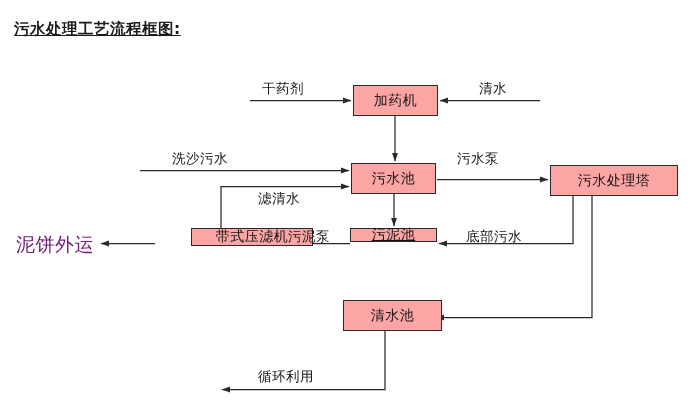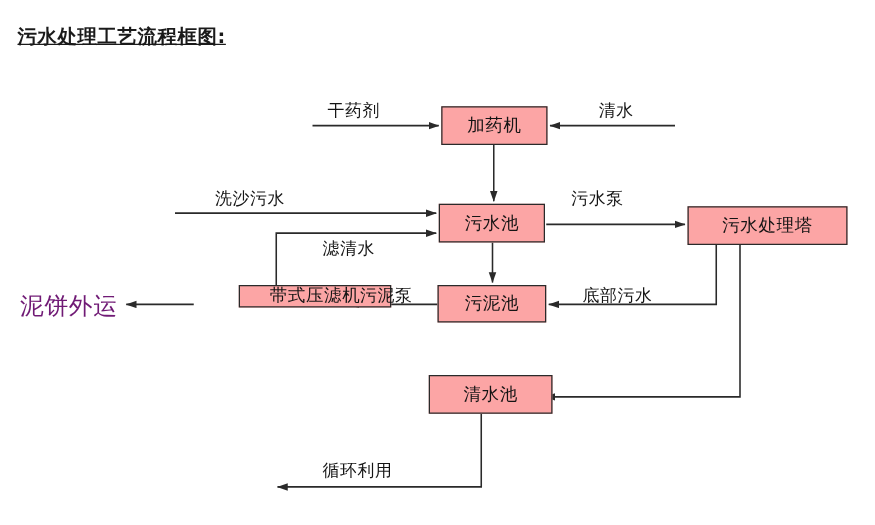--- a/index.html
+++ b/index.html
@@ -113,21 +113,21 @@
   </div>
 
   <div class="node" style="left:550px; top:165px; width:128px; height:31px;">
     <span>污水处理塔</span>
   </div>
 
   <div class="node" style="left:155px; top:228px; width:122px; height:18px;margin-left:36px;">
     <span>带式压滤机</span>
   </div>
 
-  <div class="node" style="left:350px; top:228px; width:87px; height:30px;">
+  <div class="node" style="left:350px; top:228px; width:87px; height:14px;text-decoration:underline;">
     <span>污泥池</span>
   </div>
 
   <div class="node" style="left:343px; top:300px; width:99px; height:31px;">
     <span>清水池</span>
   </div>
 
   <div class="edge-label" style="left:244px; top:80px;margin-left:18px;">干药剂</div>
 
   <div class="edge-label" style="left:479px; top:80px;">清水</div>

